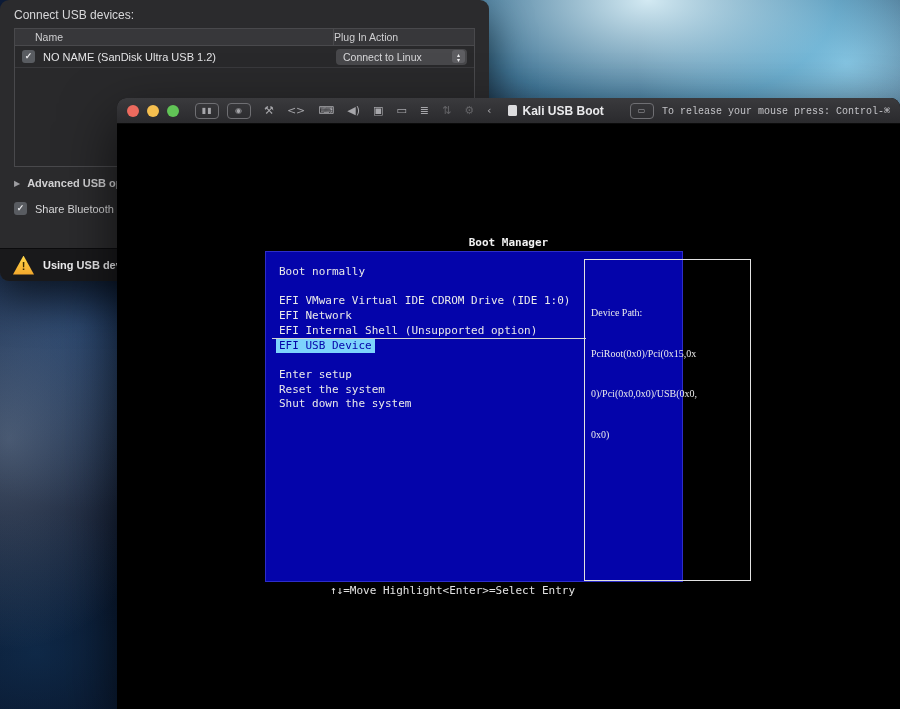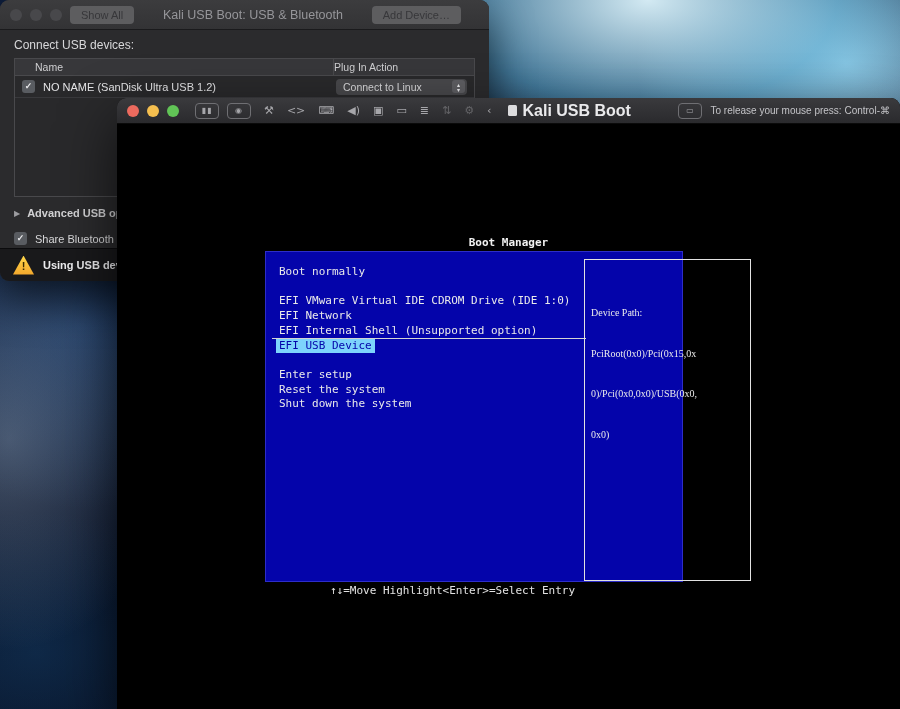--- a/index.html
+++ b/index.html
@@ -74,26 +74,26 @@
     align-items:center; padding:0 10px; border-radius:9px 9px 0 0; border-bottom:1px solid #0a0a0a; }
   .vm-titlebar .tl-group { margin-right:8px; }
   .tb-btn { width:24px; height:16px; border:1px solid #6f6f73; border-radius:4px;
     display:inline-flex; align-items:center; justify-content:center; margin-left:8px; flex:none; }
   .tb-btn:first-of-type { margin-left:8px; }
   .tb-ico { color:#a6a6aa; font-size:11px; line-height:1; font-family:"DejaVu Sans",sans-serif;
     white-space:nowrap; }
   .tb-btn .tb-ico { font-size:8px; letter-spacing:1px; }
   .lone { margin-left:13px; }
   .dim { opacity:.42; }
-  .vm-title { display:flex; align-items:center; gap:6px; color:#eaeaec; font-size:16px;
+  .vm-title { display:flex; align-items:center; gap:6px; color:#eaeaec; font-size:12px;
     font-weight:bold; margin-left:16px; white-space:nowrap; }
   .page-ico { width:9px; height:11px; background:#dcdcde; border-radius:1.5px; display:inline-block; }
   .tb-spacer { flex:1; }
   .hint { color:#c3c3c7; font-size:10px; white-space:nowrap;
-    font-family:Liberation Sans, sans-serif; }
+    font-family:Liberation Mono, monospace; }
   .vm-content { position:absolute; left:0; right:0; top:26px; bottom:0; background:#000; }
 
   
   .boot-title { position:absolute; top:112px; left:148px; width:487px; text-align:center;
     font-family:"DejaVu Sans Mono",monospace; font-size:11px; font-weight:bold; color:#f0f0f0; }
   .boot-panel { position:absolute; left:148px; top:127px; width:418px; height:331px;
     background:#0404aa; border:1px solid #2d2dc8; }
   .menu { position:absolute; left:10px; top:13px; font-family:"DejaVu Sans Mono",monospace;
     font-size:11px; line-height:14.7px; color:#eaeaea; }
   .mi { width:max-content; padding:0 3px; white-space:pre; }
@@ -105,30 +105,20 @@
     font-size:10px; line-height:13.5px; color:#ececec; white-space:pre; }
   .boot-help { position:absolute; top:460px; left:213px; display:flex; 
     font-family:"DejaVu Sans Mono",monospace; font-size:11px; color:#e2e2e2; }
 </style>
 </head>
 <body>
 
 <div class="wallpaper"></div>
 
 <div class="prefs">
-  <div class="p-titlebar">
-    <span class="tl-group">
-      <span class="tl"></span>
-      <span class="tl"></span>
-      <span class="tl"></span>
-    </span>
-    <button class="p-btn">Show All</button>
-    <span class="p-title">Kali USB Boot: USB &amp; Bluetooth</span>
-    <button class="p-btn add">Add Device…</button>
-  </div>
   <div class="p-body">
     <div class="p-label">Connect USB devices:</div>
     <div class="usb-table">
       <div class="t-head">
         <span class="th name">Name</span>
         <span class="th action">Plug In Action</span>
       </div>
       <div class="t-row">
         <span class="cb">
             <i>✓</i>

